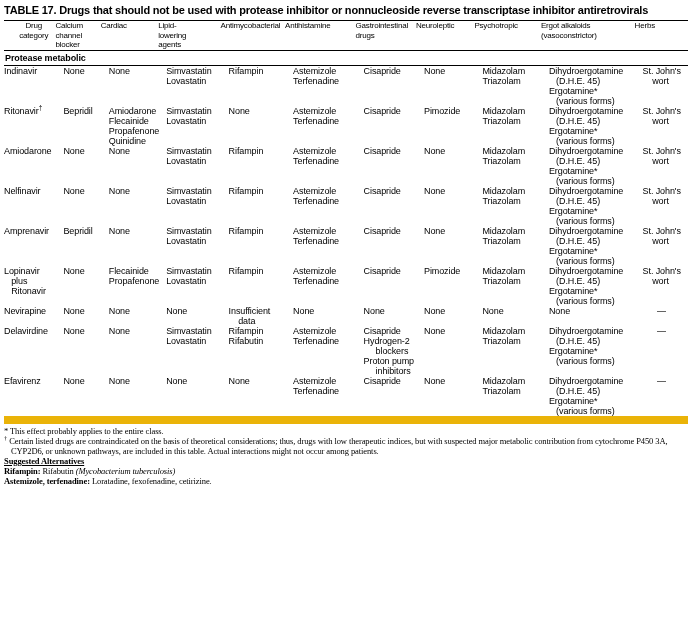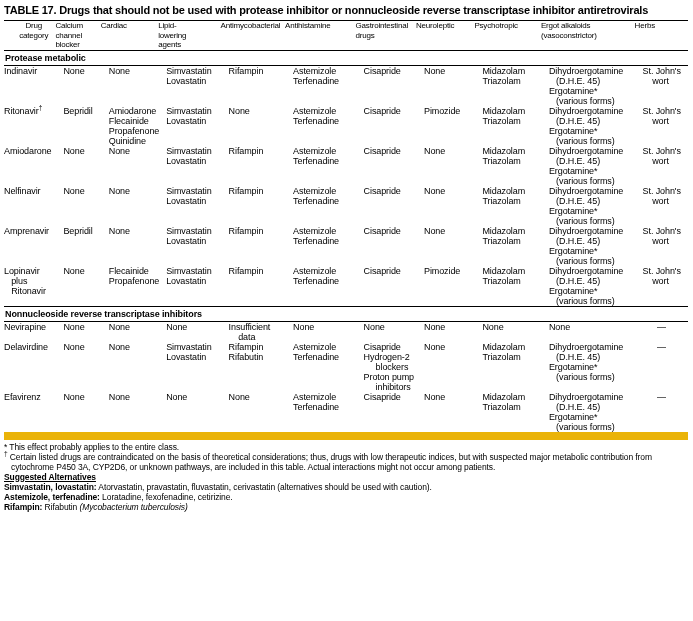--- a/index.html
+++ b/index.html
@@ -33,21 +33,21 @@
     padding: 2px 0 2px 1px;
   }
   td {
     font-size: 9px; letter-spacing: -0.1px;
     padding: 3px 1px 7px 1px;
   }
   .cl { line-height: 10px; white-space: pre; }
   tbody:last-of-type tr:last-child td { border-bottom: 8px solid #eab308; }
   sup { font-size: 6.5px; line-height: 0; vertical-align: super; }
   .footnotes { margin-top: 2px; font-size: 8.5px; letter-spacing: -0.1px; }
-  .fn { line-height: 10px; }
+  .fn { line-height: 10px; font-family: Liberation Serif, serif; }
   .fn.hang { padding-left: 7px; text-indent: -7px; }
   .b { font-weight: bold; }
   .i { font-style: italic; }
   .u { text-decoration: underline; }
 </style>
 </head>
 <body>
 
 <div>
   <div class="title">TABLE 17. Drugs that should not be used with protease inhibitor or nonnucleoside reverse transcriptase inhibitor antiretrovirals</div>
@@ -366,23 +366,20 @@
             <div class="cl">Ergotamine*</div>
             <div class="cl">   (various forms)</div>
           </td>
           <td>
             <div class="cl">St. John's</div>
             <div class="cl">    wort</div>
           </td>
         </tr>
       </tbody>
       <tbody>
-        <tr class="section">
-          <th colspan="11">Nonnucleoside reverse transcriptase inhibitors</th>
-        </tr>
         <tr>
           <td>
             <div class="cl">Nevirapine</div>
           </td>
           <td>
             <div class="cl">None</div>
           </td>
           <td>
             <div class="cl">None</div>
           </td>
@@ -497,17 +494,16 @@
           <td>
             <div class="cl">      —</div>
           </td>
         </tr>
       </tbody>
     </table>
   <div class="footnotes">
       <div class="fn"><span>* This effect probably applies to the entire class.</span></div>
       <div class="fn hang"><span><sup>†</sup> Certain listed drugs are contraindicated on the basis of theoretical considerations; thus, drugs with low therapeutic indices, but with suspected major metabolic contribution from cytochrome P450 3A, CYP2D6, or unknown pathways, are included in this table. Actual interactions might not occur among patients.</span></div>
       <div class="fn"><span class="b u">Suggested Alternatives</span></div>
-      <div class="fn"><span class="b">Simvastatin, lovastatin:</span><span> Atorvastatin, pravastatin, fluvastatin, cerivastatin (alternatives should be used with caution).</span></div>
+      <div class="fn"><span class="b">Rifampin:</span><span> Rifabutin </span><span class="i">(Mycobacterium tuberculosis)</span></div>
       <div class="fn"><span class="b">Astemizole, terfenadine:</span><span> Loratadine, fexofenadine, cetirizine.</span></div>
-      <div class="fn"><span class="b">Rifampin:</span><span> Rifabutin </span><span class="i">(Mycobacterium tuberculosis)</span></div>
     </div>
 </div>
 
 </body></html>

